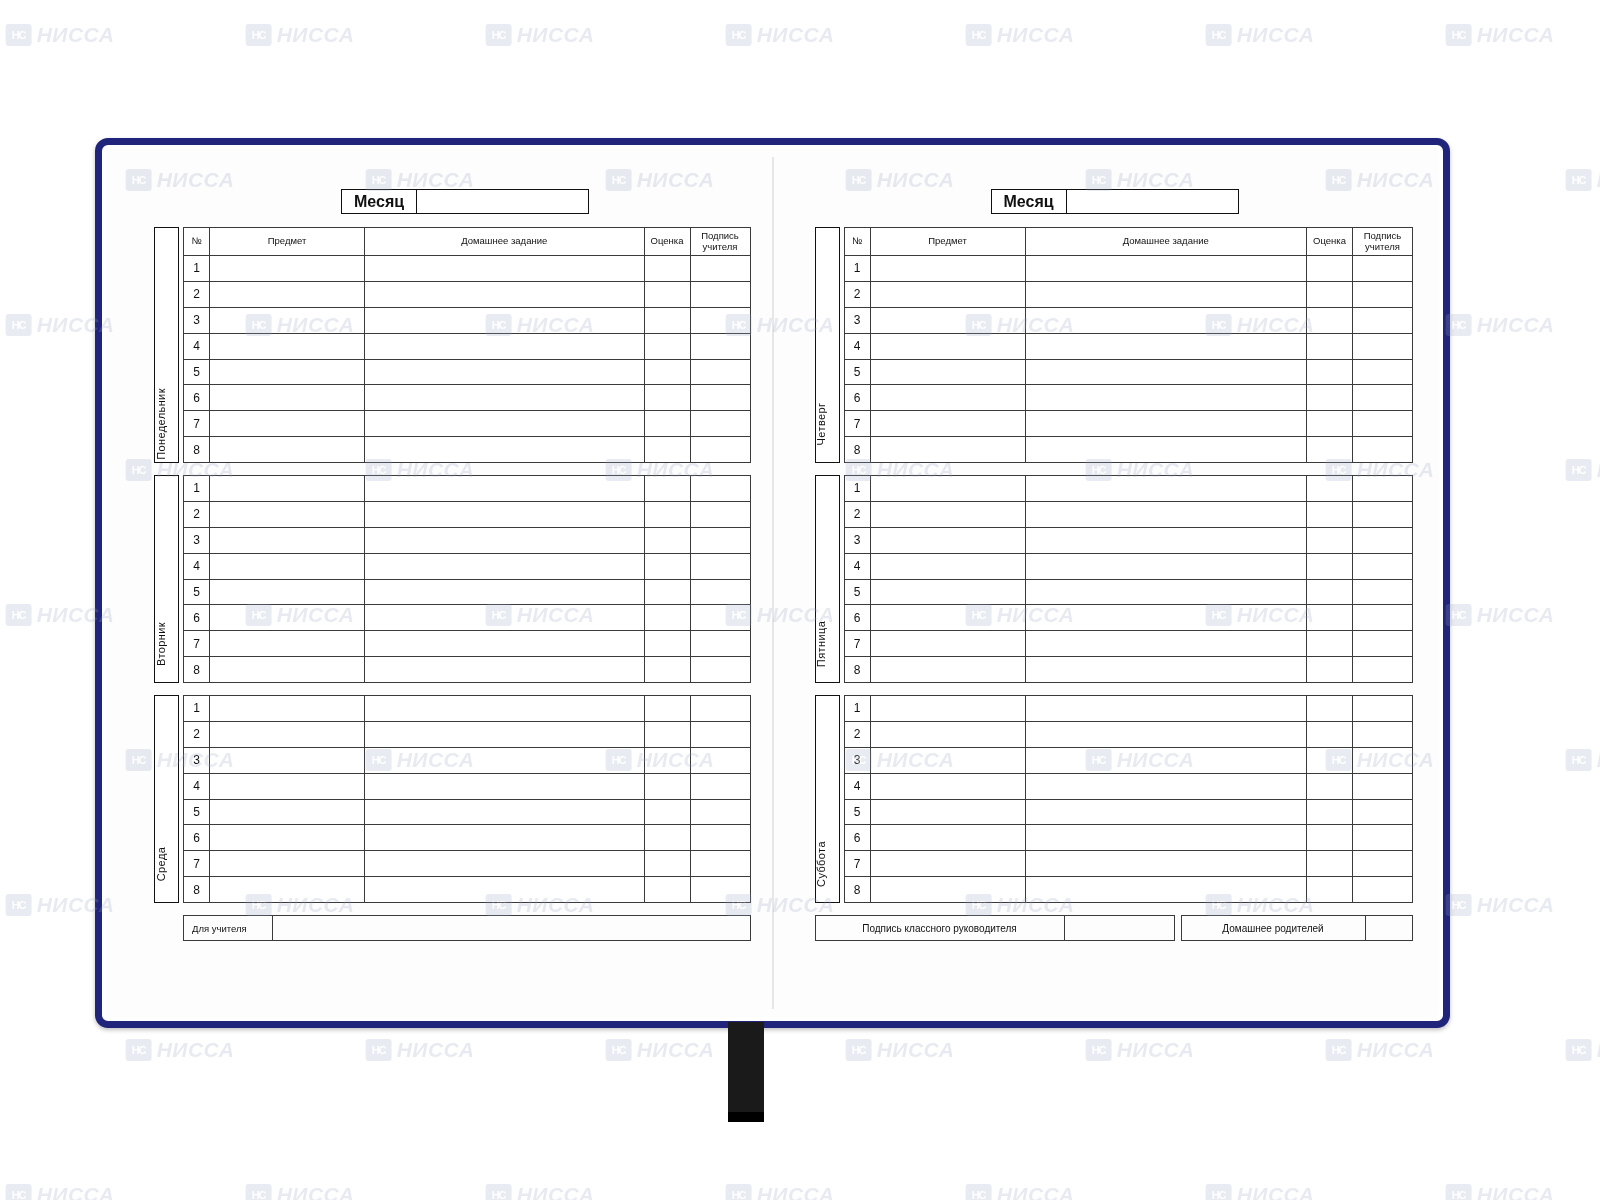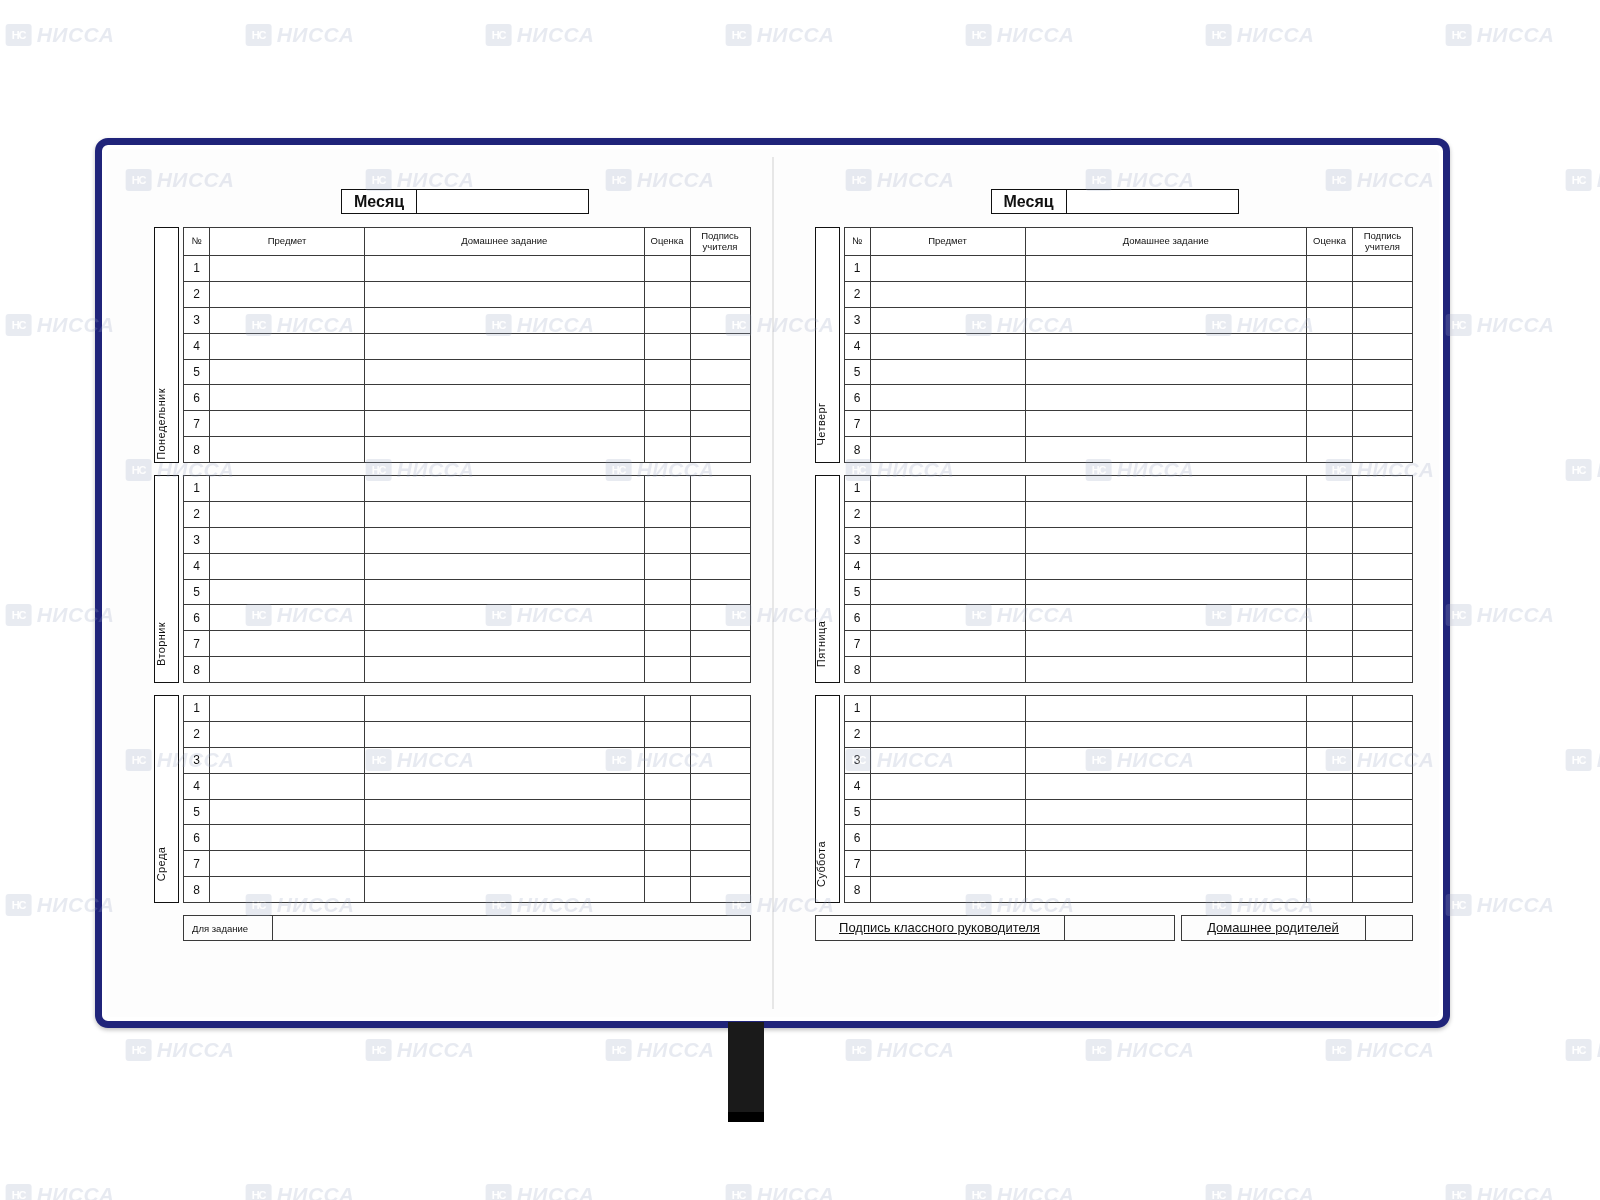--- a/index.html
+++ b/index.html
@@ -222,30 +222,29 @@
   
   .sig-row {
     position: absolute;
     display: flex;
     align-items: stretch;
     height: 26px;
     gap: 0;
   }
   .sig-cell {
     border: 1px solid #3a3a3a;
-    font-size: 13px;
+    font-size: 10px;
     color: #111;
     display: flex;
     align-items: center;
     justify-content: center;
     box-sizing: border-box;
     padding: 0 6px;
     text-align: center;
     line-height: 1.1;
-    text-decoration: underline;
   }
   .sig-blank {
     border: 1px solid #3a3a3a;
     border-left: none;
     box-sizing: border-box;
   }
   .sig-gap { width: 6px; }
 </style>
 </head>
 <body>
@@ -483,21 +482,21 @@
                 <td></td>
                 <td></td>
                 <td></td>
                 <td></td>
               </tr>
           </tbody>
         </table>
       </div>
 
       <div class="notes-row" style="left:77px; top:766px; right:22px;">
-        <div class="notes-label">Для задание</div>
+        <div class="notes-label">Для учителя</div>
         <div class="notes-field"></div>
       </div>
     </div>
 
     <div class="page">
 
       <div class="month-row" style="left:218px; top:40px;">
         <div class="month-label">Месяц</div>
         <div class="month-field"></div>
       </div>

